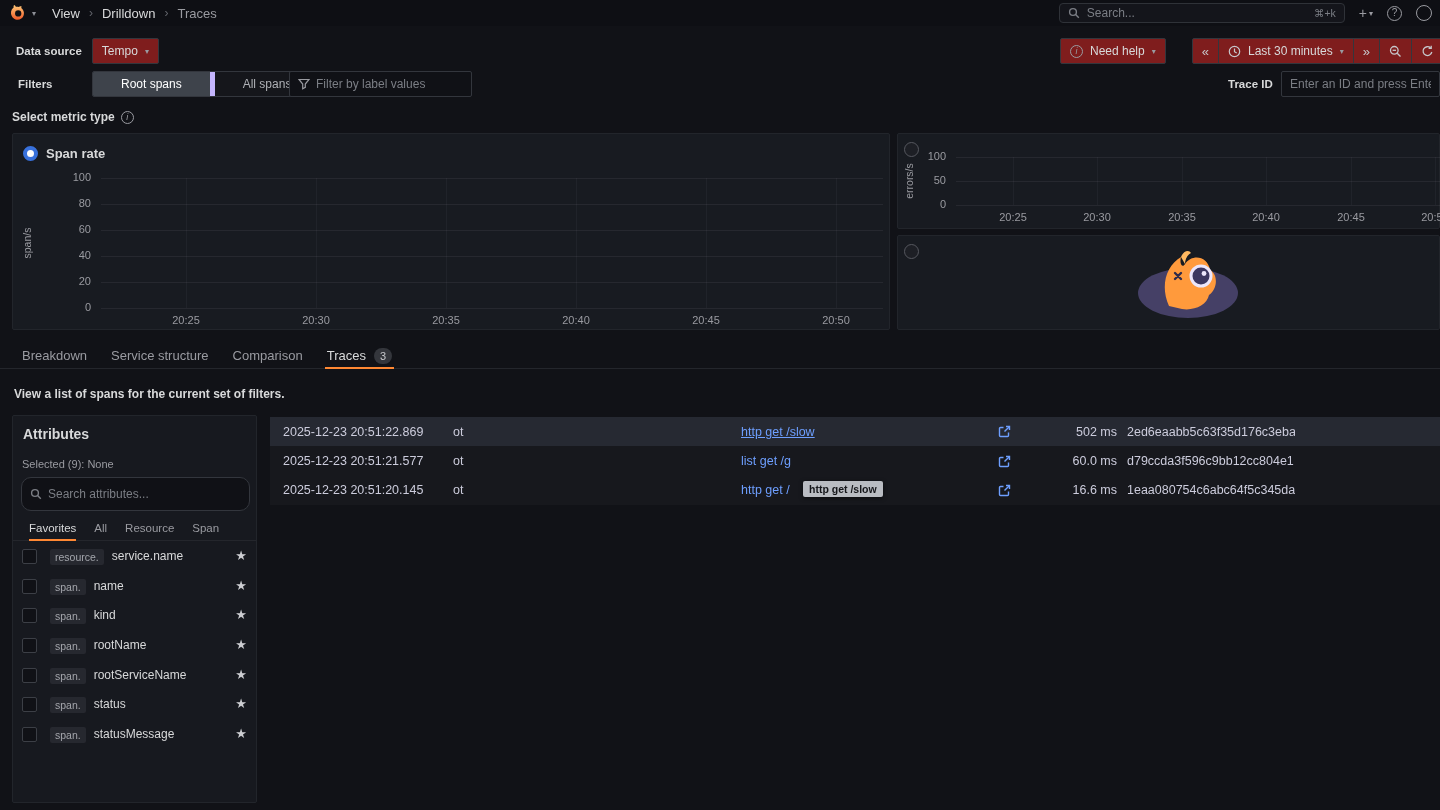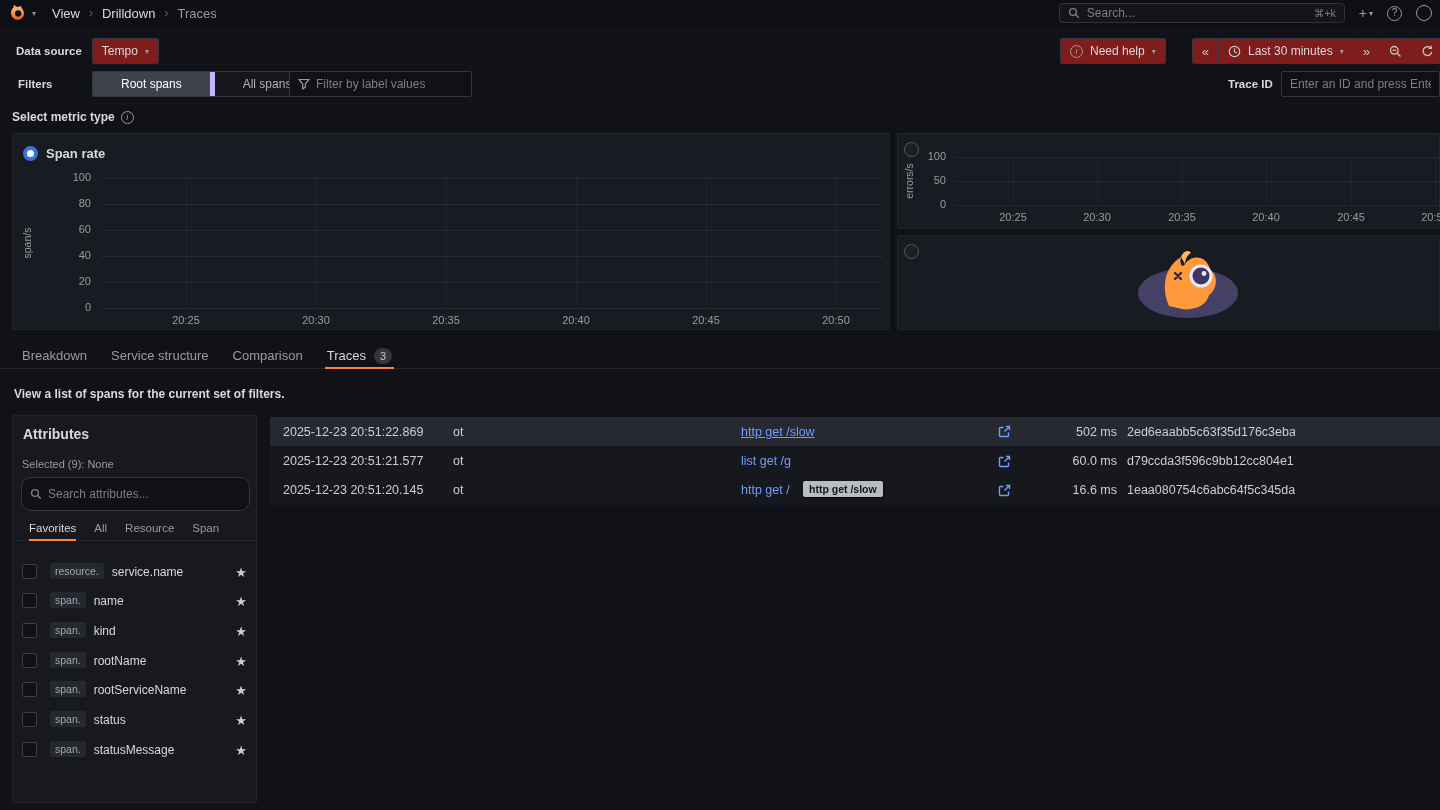--- a/index.html
+++ b/index.html
@@ -98,21 +98,21 @@
   .attrs-search{left:8px;top:61px;width:229px;position:absolute;height:26px;border:1px solid #33363d;
     background:#101116;border-radius:10px;display:flex;align-items:center;gap:6px;padding:16px 8px}
   .attrs-search input{border:none;outline:none;background:transparent;color:#ccccdc;font-size:12px;font-family:inherit;flex:1;min-width:0}
   .attrs-search input::placeholder{color:#7b7e85}
   .attrs-tabs{position:absolute;left:0;top:101px;width:100%;height:24px;border-bottom:1px solid #24262c;
     display:flex;gap:18px;padding-left:16px}
   .attr-tab{font-size:11.5px;color:#9a9ba1;display:flex;align-items:center;height:24px;
     border-bottom:2px solid transparent;cursor:pointer}
   .attr-tab.active{color:#d8d9da;border-bottom-color:#ff8833}
   .attrs-list{position:absolute;left:0;top:133px;width:100%}
-  .attr-item{height:29.7px;display:flex;align-items:flex-end;padding:0 9px}
+  .attr-item{height:29.7px;display:flex;align-items:flex-start;padding:0 9px}
   .checkbox{width:15px;height:15px;border:1px solid #3c3f46;border-radius:2px;background:#101116;cursor:pointer;flex:none}
   .scope-badge{margin-left:13px;background:#26282f;border-radius:2px;padding:2px 5px;font-size:10.5px;color:#a4a6ac}
   .attr-name{margin-left:8px;font-size:12px;color:#d8d9da}
   .star{margin-left:auto;color:#cdced2;font-size:13px;cursor:pointer;line-height:1}
 
   
   .trace-table{position:absolute;left:270px;top:417px;width:1170px;background:#16171c}
   .t-header{display:flex;height:28px;background:#1a1c22;border-bottom:1px solid #26282e}
   .th{display:flex;align-items:center;padding:0 6px;font-size:12.5px;font-weight:600;color:#d8d9da;
     border-right:1px solid rgba(204,204,220,0.09);overflow:hidden;white-space:nowrap}

